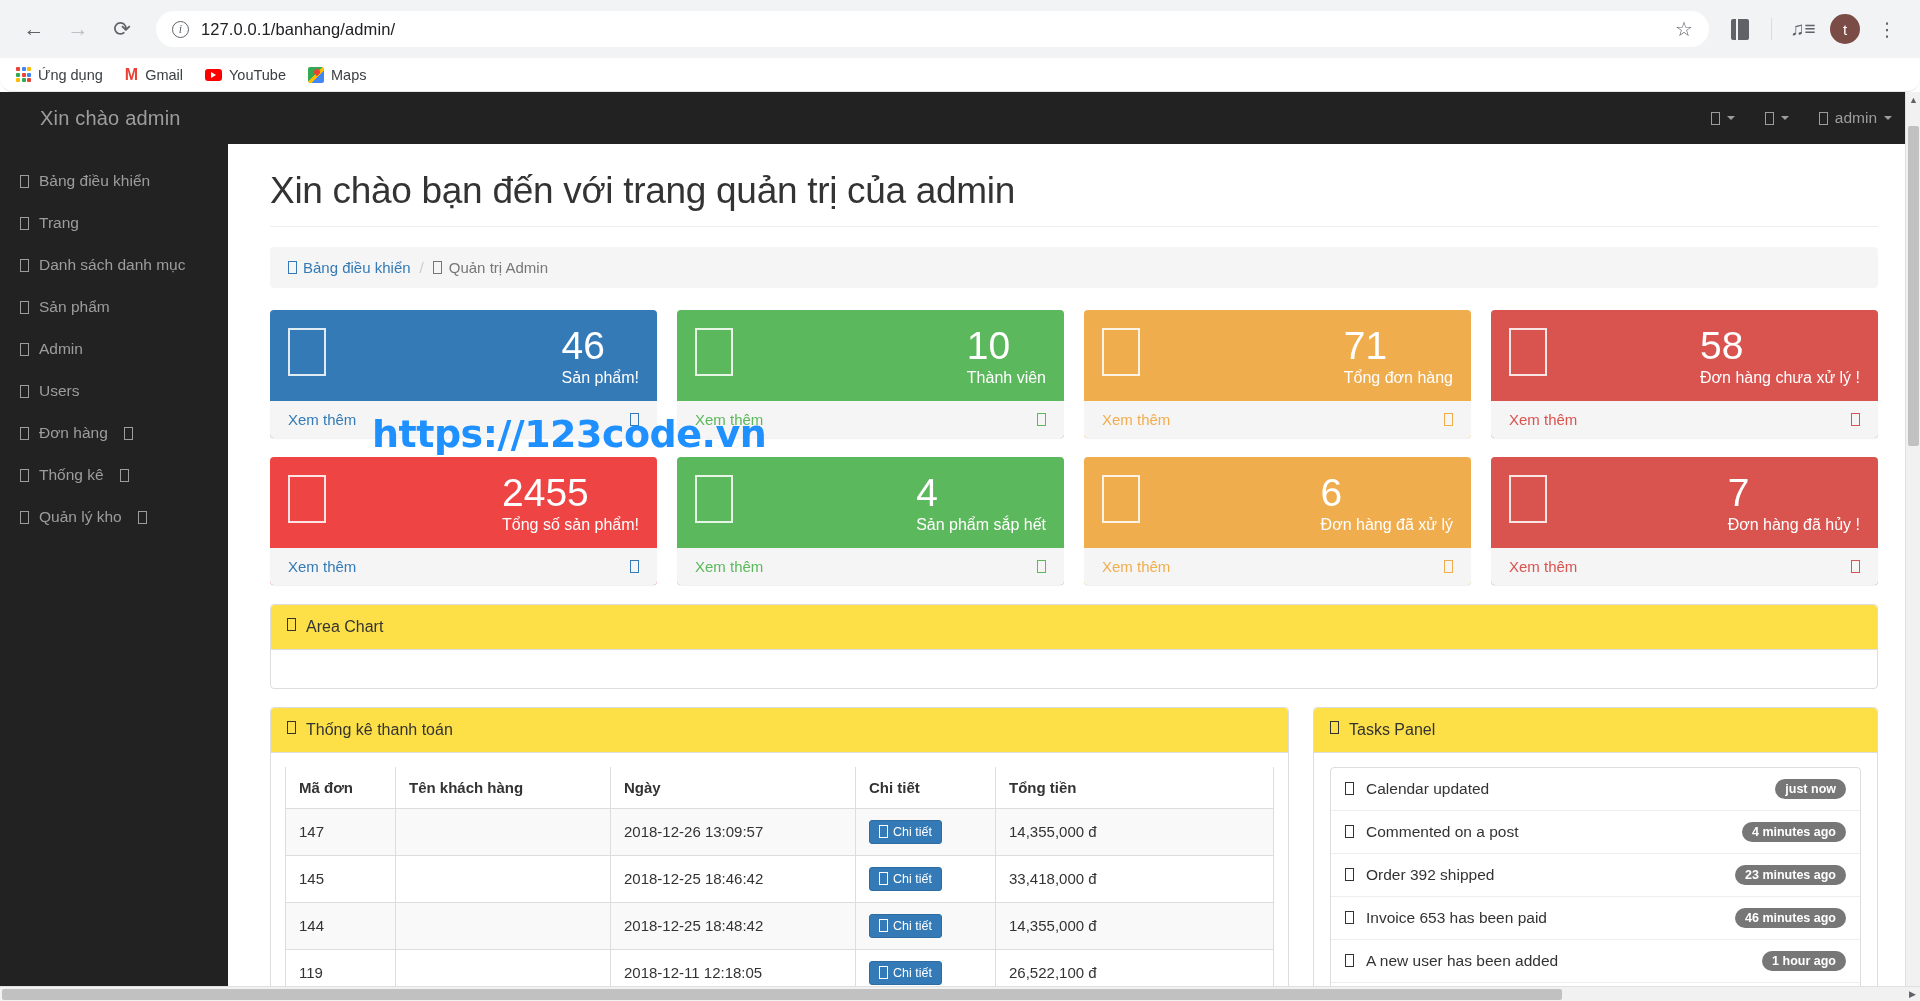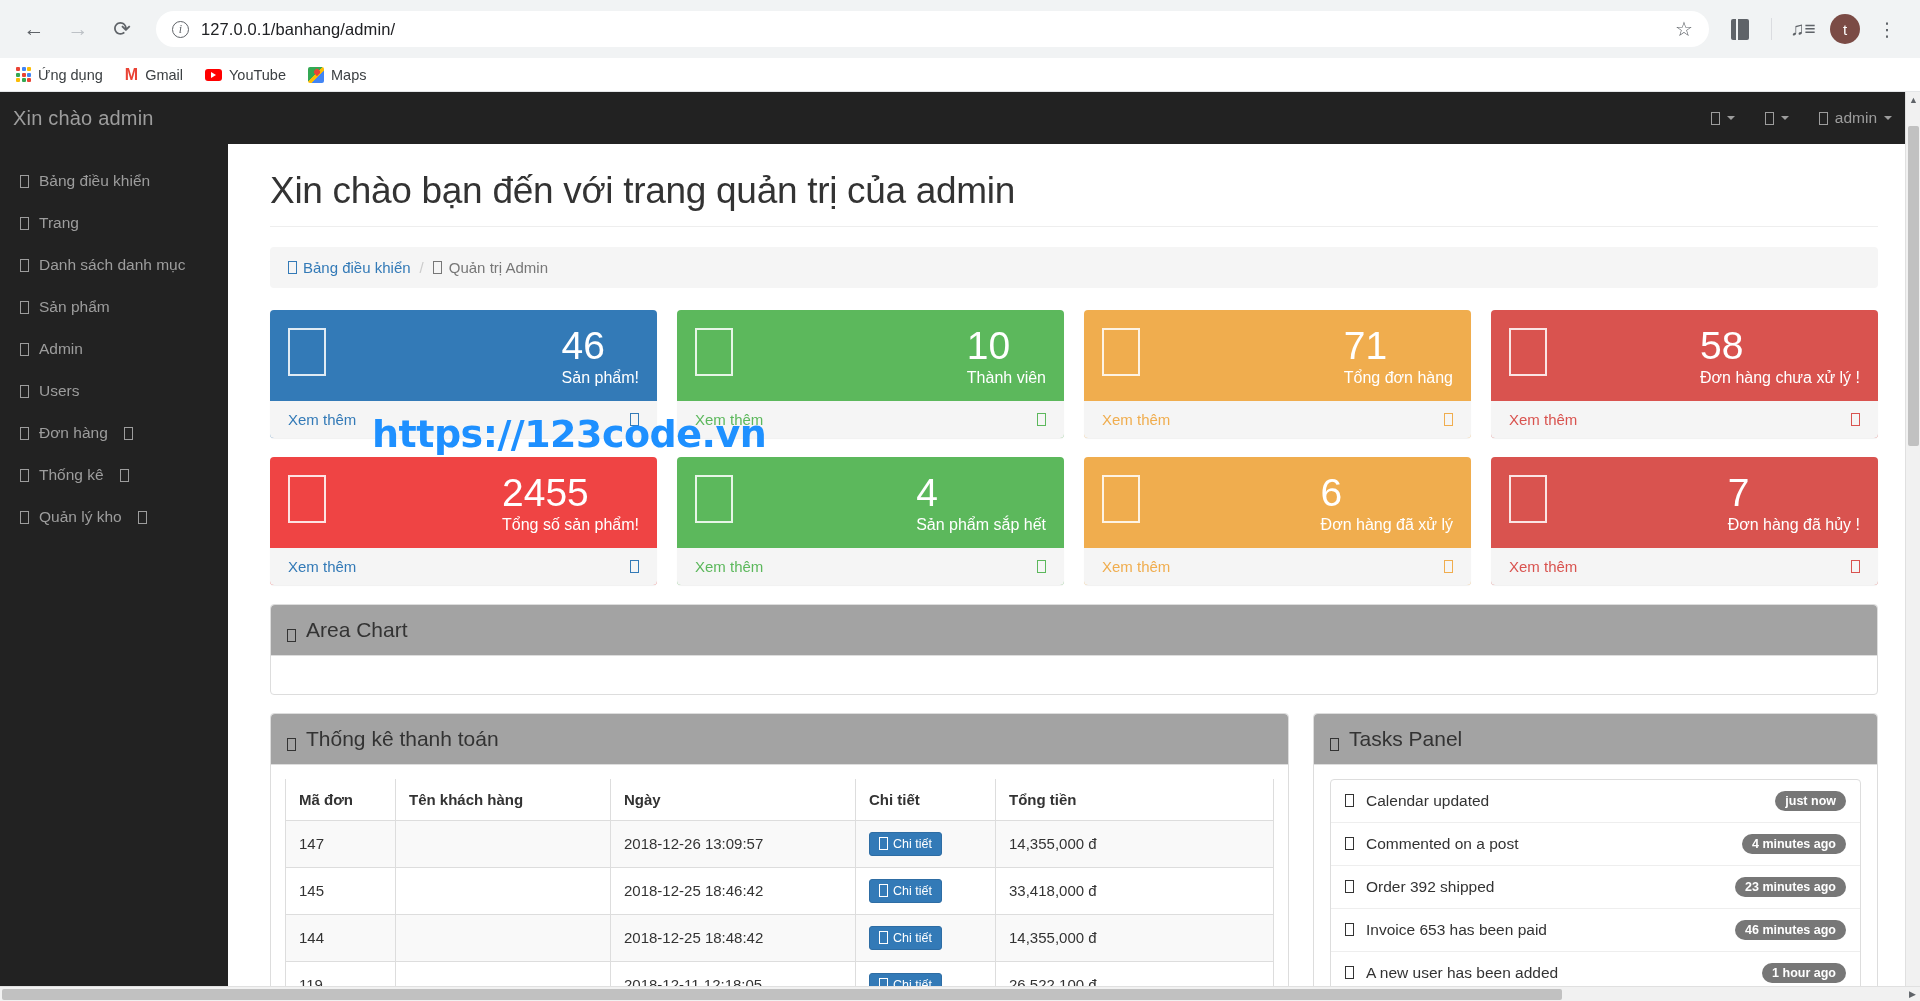--- a/index.html
+++ b/index.html
@@ -48,21 +48,21 @@
     position: relative;
   }
   .book-ic::after {
     content: ""; position: absolute; left: 5px; top: 0; bottom: 0;
     width: 2px; background: #f1f3f4;
   }
 
   
   .bookmarks {
     height: 34px; background: #fff; display: flex; align-items: center;
-    padding: 0 16px; gap: 22px; border-bottom: 1px solid #e4e6e8;
+    padding: 0 16px; gap: 22px; border-bottom: 1px solid #e4e6e8; border-radius: 13px;
   }
   .bm { display: flex; align-items: center; gap: 7px; font-size: 14.5px; color: #3c4043; cursor: pointer; }
   .apps-grid {
     width: 15px; height: 15px; display: grid;
     grid-template-columns: repeat(3, 1fr); grid-template-rows: repeat(3, 1fr); gap: 1.5px;
   }
   .apps-grid i { display: block; border-radius: 1px; }
   .gmail-m { color: #ea4335; font-size: 16px; font-weight: bold; line-height: 1; }
   .yt-ic {
     width: 17px; height: 12px; background: #ff0000; border-radius: 3px;
@@ -85,21 +85,21 @@
   
   .app {
     position: relative; width: 1920px; height: calc(1001px - 58px - 34px);
     overflow: hidden; background: #fff;
   }
   .topbar {
     height: 52px; background: #222; display: flex; align-items: center;
     position: relative; z-index: 5;
   }
   .brand {
-    width: 228px; padding-left: 13px; color: #9d9d9d; font-size: 20px;
+    width: 228px; padding-left: 40px; color: #9d9d9d; font-size: 20px;
     font-weight: 300; letter-spacing: .2px;
   }
   .topnav-right {
     margin-left: auto; display: flex; align-items: center; gap: 30px;
     padding-right: 28px; color: #9d9d9d; font-size: 15.5px;
   }
   .topnav-item { display: flex; align-items: center; gap: 7px; cursor: pointer; }
   .caret { width: 0; height: 0; border-left: 4.5px solid transparent; border-right: 4.5px solid transparent; border-top: 4.5px solid #9d9d9d; }
   .box-glyph { display: inline-block; width: 9px; height: 13px; border: 1px solid currentColor; }
 
@@ -151,22 +151,22 @@
   .stat-label { font-size: 16px; margin-top: 3px; }
   .stat-foot {
     background: #f5f5f5; padding: 10px 18px; display: flex;
     align-items: center; justify-content: space-between; font-size: 15px; cursor: pointer;
   }
   .foot-arrow { font-size: 13px; }
 
   
   .panel { border: 1px solid #ddd; border-radius: 4px; background: #fff; margin-bottom: 18px; }
   .panel-head {
-    background: #a3a3a3; border-bottom: 1px solid #ddd; padding: 13px 16px;
-    font-size: 21px; color: #333; display: flex; align-items: flex-end; gap: 10px;
+    background: #fde047; border-bottom: 1px solid #ddd; padding: 13px 16px;
+    font-size: 16px; color: #333; display: flex; align-items: flex-start; gap: 10px;
     border-radius: 4px 4px 0 0;
   }
   .panel-body { padding: 16px; }
   .area-chart-body { height: 38px; }
 
   .lower { display: flex; gap: 24px; }
   .lower-left { flex: 1 1 0; min-width: 0; }
   .lower-right { width: 565px; flex: none; }
 
   table.data { width: 100%; border-collapse: collapse; font-size: 15px; }

